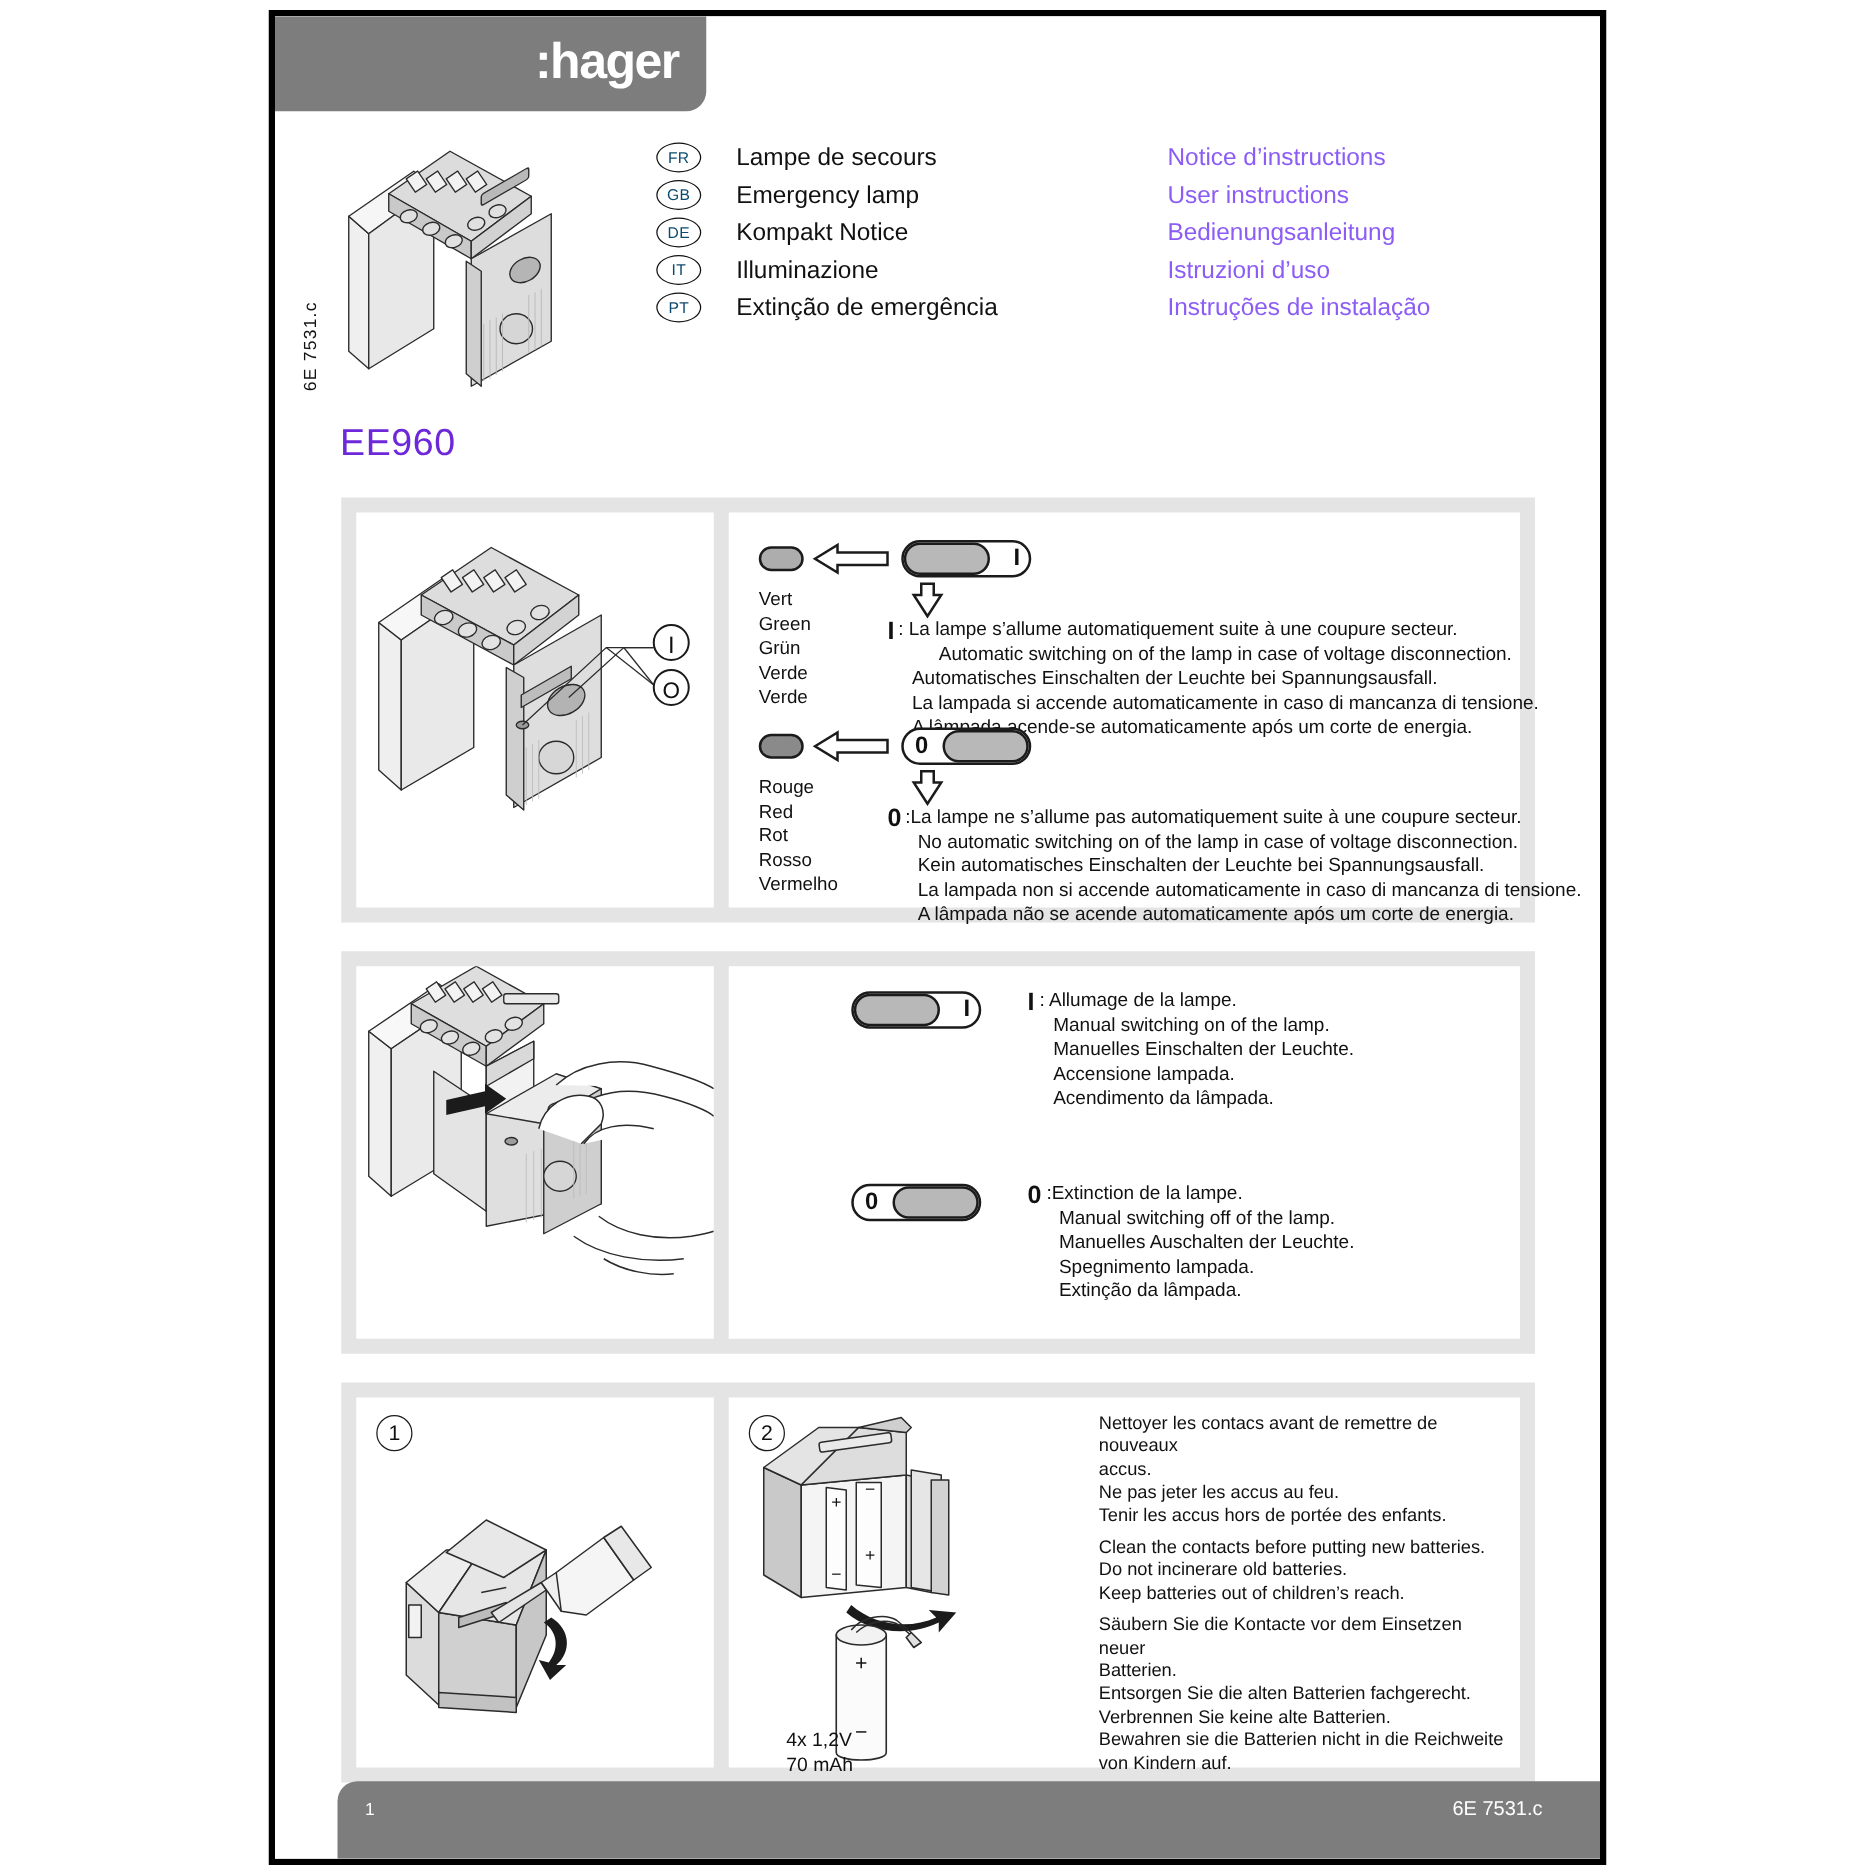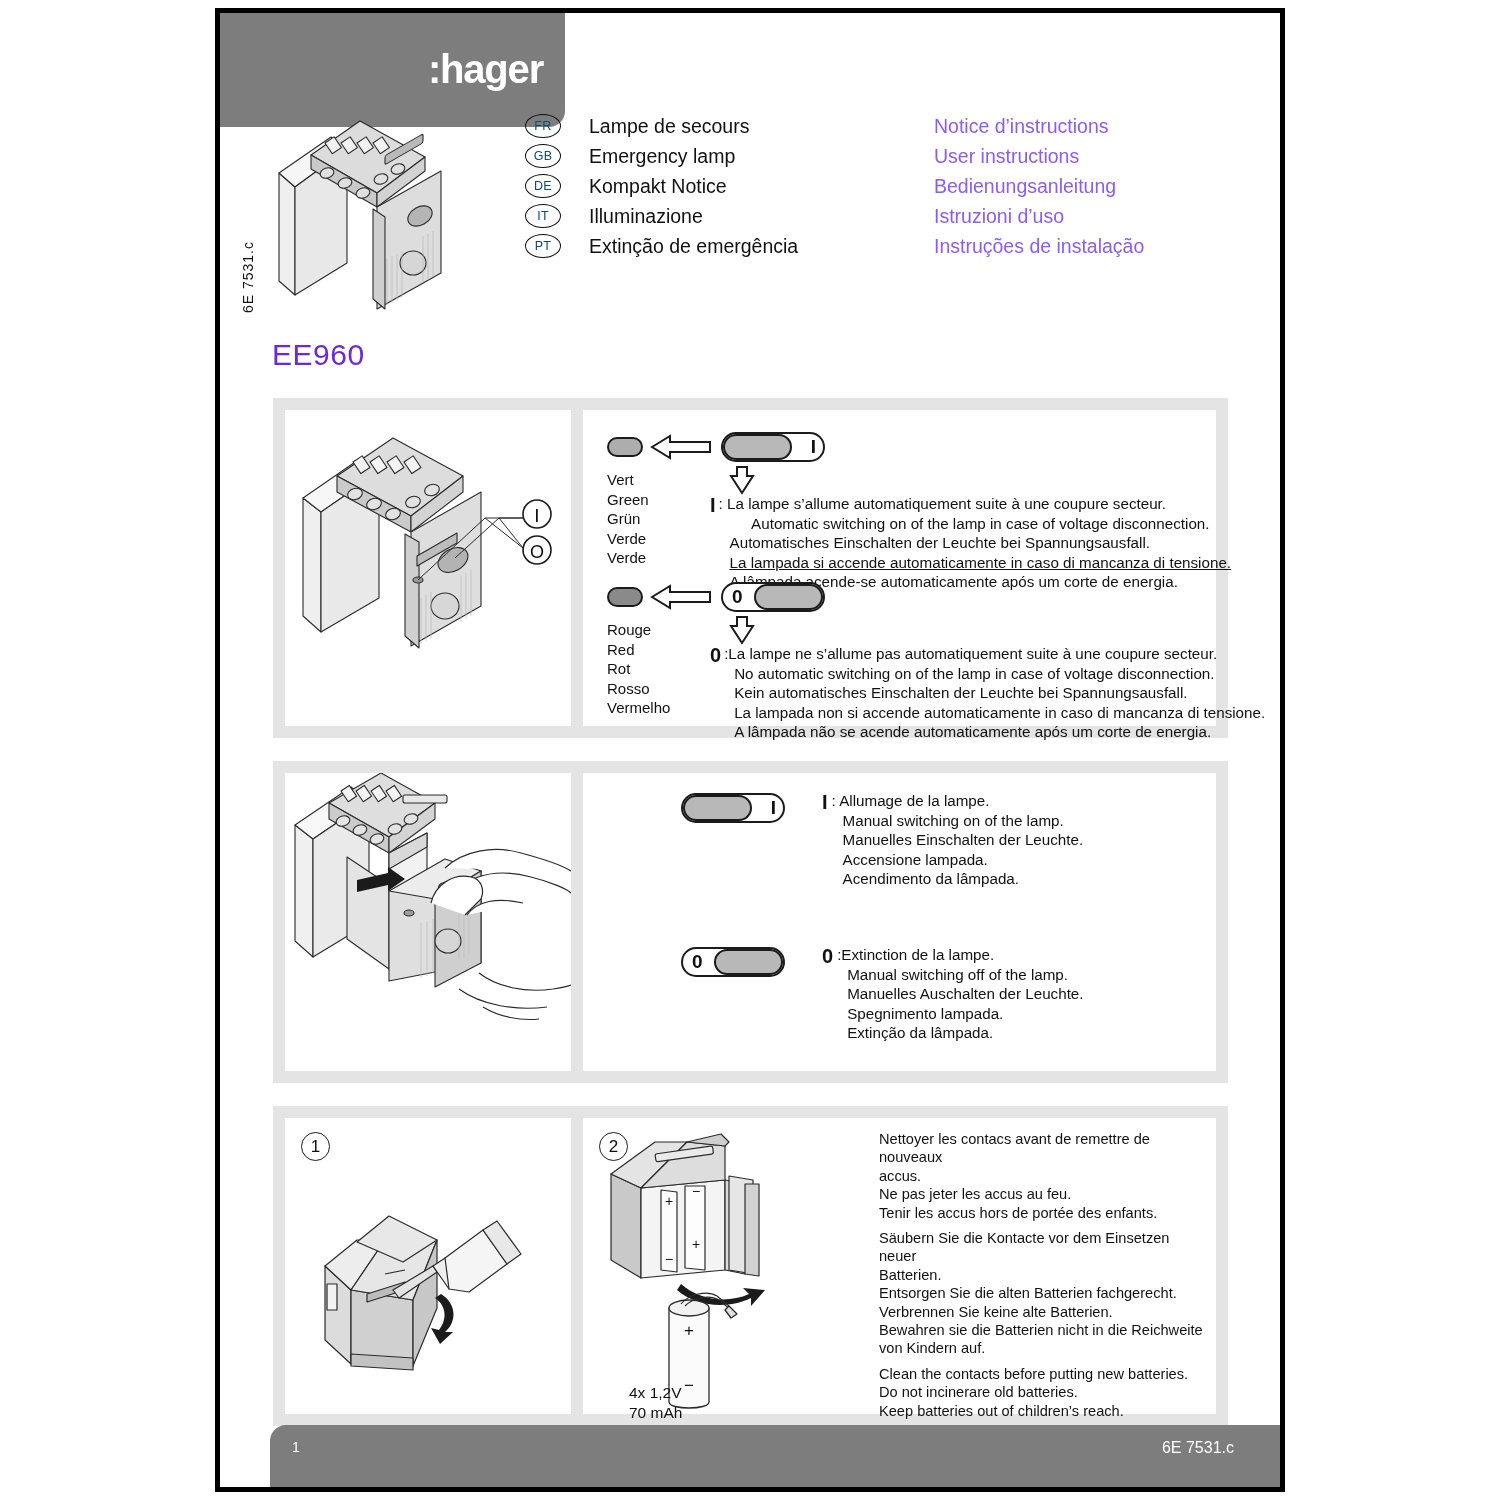--- a/index.html
+++ b/index.html
@@ -8,21 +8,21 @@
 
   
   #page{
     position:absolute;left:215px;top:8px;width:1070px;height:1484px;
     border:5px solid #000;box-sizing:border-box;background:#fff;overflow:hidden;
   }
   .inner{position:absolute;left:0;top:0;right:0;bottom:0;background:#fff;}
 
   
   #brandbar{
-    position:absolute;left:0;top:0;width:345px;height:114px;
+    position:absolute;left:0;top:0;width:345px;height:76px;
     background:#7d7d7d;border-bottom-right-radius:16px;
   }
   #brandlogo{
     position:absolute;right:22px;top:50%;transform:translateY(-52%);
     color:#ffffff;font-size:40px;font-weight:bold;letter-spacing:-1.2px;
     font-family:"Liberation Sans",sans-serif;
   }
 
   
   #headerdevice{position:absolute;left:45px;top:100px;width:230px;height:200px;}
@@ -259,21 +259,21 @@
           <div>Grün</div>
           <div>Verde</div>
           <div>Verde</div>
         </div>
         <div style="position:absolute;left:103px;top:62px;display:flex;">
           <span class="bigmark">I</span>
           <span class="deslines" style="margin-left:3px;">
             <div><span>:</span> <span>La lampe s’allume automatiquement suite à une coupure secteur.</span></div>
             <div style="padding-left:11px;text-align:center;">Automatic switching on of the lamp in case of voltage disconnection.</div>
             <div style="padding-left:11px;">Automatisches Einschalten der Leuchte bei Spannungsausfall.</div>
-            <div style="padding-left:11px;text-decoration:underline;">La lampada si accende automaticamente in caso di mancanza di tensione.</div>
+            <div style="padding-left:11px;">La lampada si accende automaticamente in caso di mancanza di tensione.</div>
             <div style="padding-left:11px;">A lâmpada acende-se automaticamente após um corte de energia.</div>
           </span>
         </div>
       </div>
 
       <div style="position:absolute;left:24px;top:172px;">
         <div style="display:flex;align-items:center;">
           <div class="led" style="background:#8a8a8a;"></div>
           <svg width="62" height="28" viewBox="0 0 62 28" style="margin-left:7px;">
             <path d="M2 14 L20 3 L20 9 L60 9 L60 19 L20 19 L20 25 Z" fill="#fff" stroke="#1b1b1b" stroke-width="2"></path>
@@ -479,31 +479,31 @@
       </div>
 
       <div class="warnblock" style="position:absolute;left:296px;top:12px;width:330px;">
         <p>
           <span>Nettoyer les contacs avant de remettre de nouveaux</span><br>
           <span>accus.</span><br>
           <span>Ne pas jeter les accus au feu.</span><br>
           <span>Tenir les accus hors de portée des enfants.</span>
         </p>
         <p>
+          <span>Clean the contacts before putting new batteries.</span><br>
+          <span>Do not incinerare old batteries.</span><br>
+          <span>Keep batteries out of children’s reach.</span>
+        </p>
+        <p>
           <span>Säubern Sie die Kontacte vor dem Einsetzen neuer</span><br>
           <span>Batterien.</span><br>
           <span>Entsorgen Sie die alten Batterien fachgerecht.</span><br>
           <span>Verbrennen Sie keine alte Batterien.</span><br>
           <span>Bewahren sie die Batterien nicht in die Reichweite</span><br>
           <span>von Kindern auf.</span>
-        </p>
-        <p>
-          <span>Clean the contacts before putting new batteries.</span><br>
-          <span>Do not incinerare old batteries.</span><br>
-          <span>Keep batteries out of children’s reach.</span>
         </p>
         <p>
           <span>Pulire i contatti prima di installare le batterie.</span><br>
           <span>Non incenerire le batterie nel fuoco.</span><br>
           <span>Tenere le batterie fuort dalla portafa dei bambini.</span>
         </p>
         <p>
           <span>Limpar os contactos antes de colocar novas pilhas.</span><br>
           <br>
           

